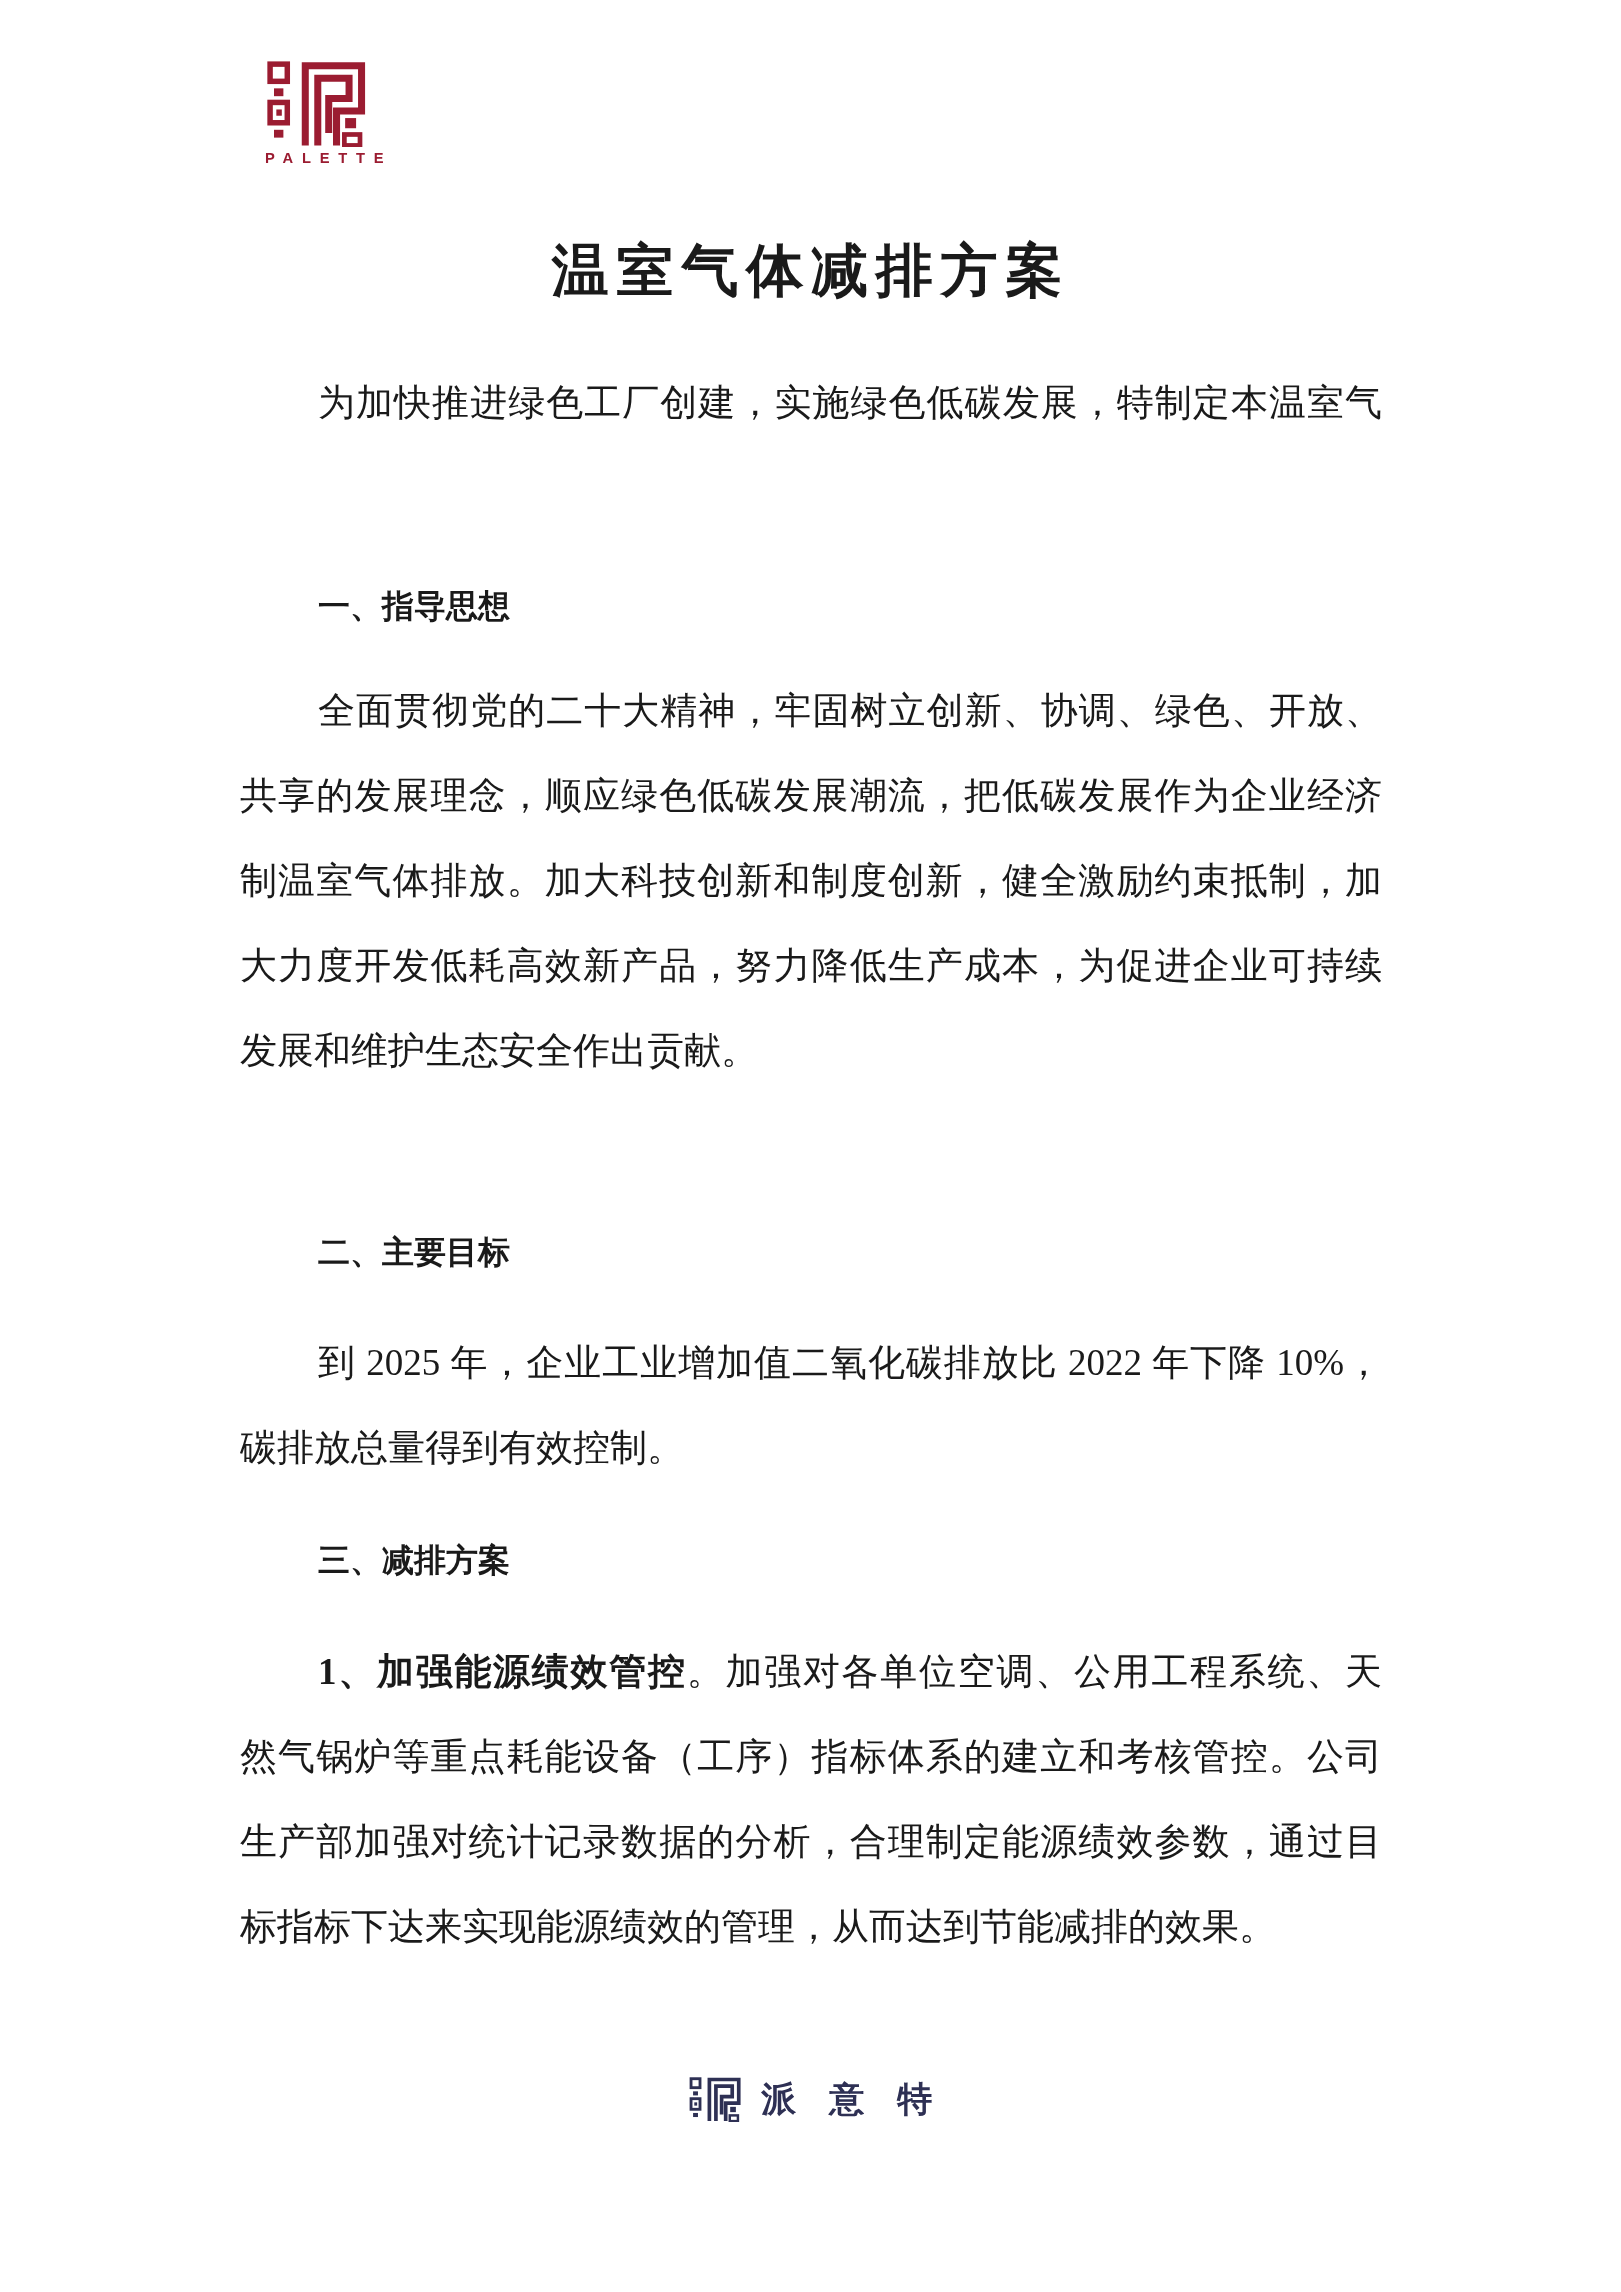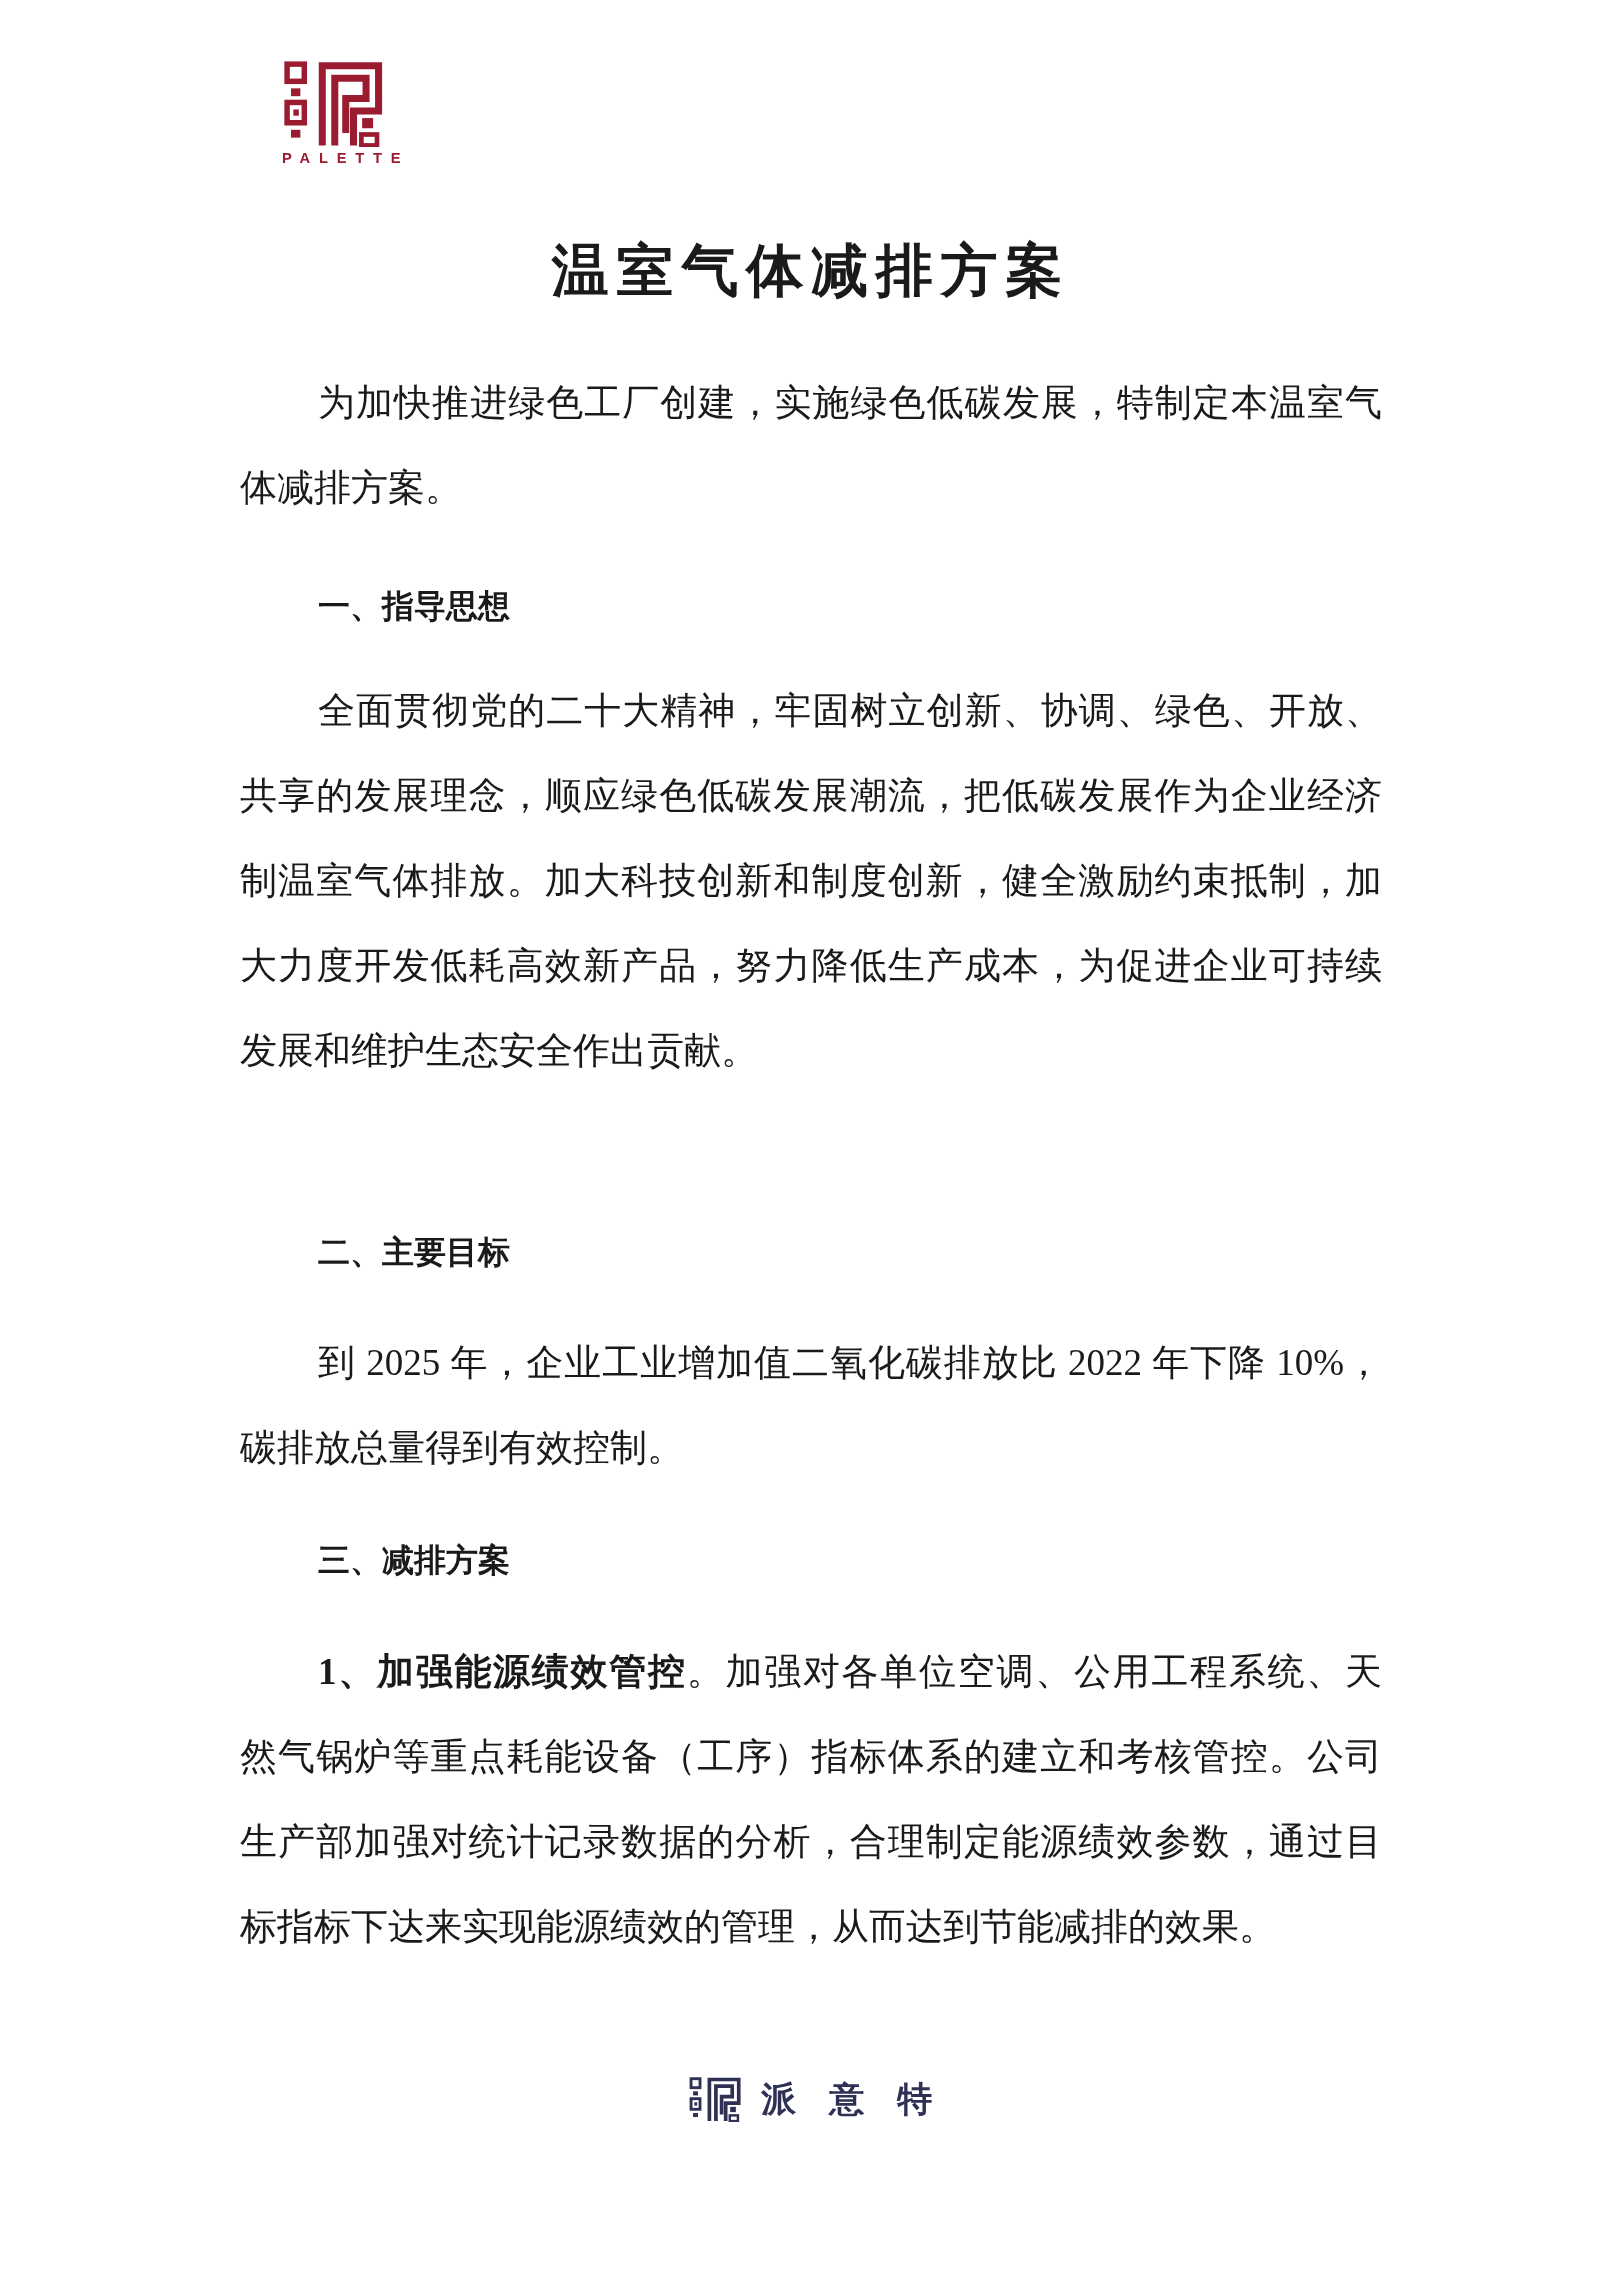--- a/index.html
+++ b/index.html
@@ -9,21 +9,21 @@
     height: 2293px;
     background: #ffffff;
     overflow: hidden;
     font-family: "Liberation Serif", serif;
     color: var(--body-text, #1a1a1a);
   }
 
   
   .brand-top {
     position: absolute;
-    left: 282px;
+    left: 265px;
     top: 61px;
     width: 137px;
     color: var(--brand-red, #9b1c31);
   }
   .brand-top .mark { display: block; width: 104px; height: 86px; }
   .brand-top .word {
     display: block;
     margin-top: 2.9px;
     font-family: "Liberation Sans", sans-serif;
     font-size: 14.7px;
@@ -131,21 +131,20 @@
     <svg class="mark" viewBox="0 0 130 110">
       <use href="#palette-mark"></use>
     </svg>
     <span class="word">PALETTE</span>
   </div>
 
   <div class="doc-title">温室气体减排方案</div>
 
   <div class="sec sec-intro">
     <div class="ln j indent">为加快推进绿色工厂创建，实施绿色低碳发展，特制定本温室气</div>
-    <div class="ln">体减排方案。</div>
   </div>
 
   <div class="hd hd-1">一、指导思想</div>
 
   <div class="sec sec-guiding">
     <div class="ln j indent">全面贯彻党的二十大精神，牢固树立创新、协调、绿色、开放、</div>
     <div class="ln j">共享的发展理念，顺应绿色低碳发展潮流，把低碳发展作为企业经济</div>
     <div class="ln j">制温室气体排放。加大科技创新和制度创新，健全激励约束抵制，加</div>
     <div class="ln j">大力度开发低耗高效新产品，努力降低生产成本，为促进企业可持续</div>
     <div class="ln">发展和维护生态安全作出贡献。</div>

